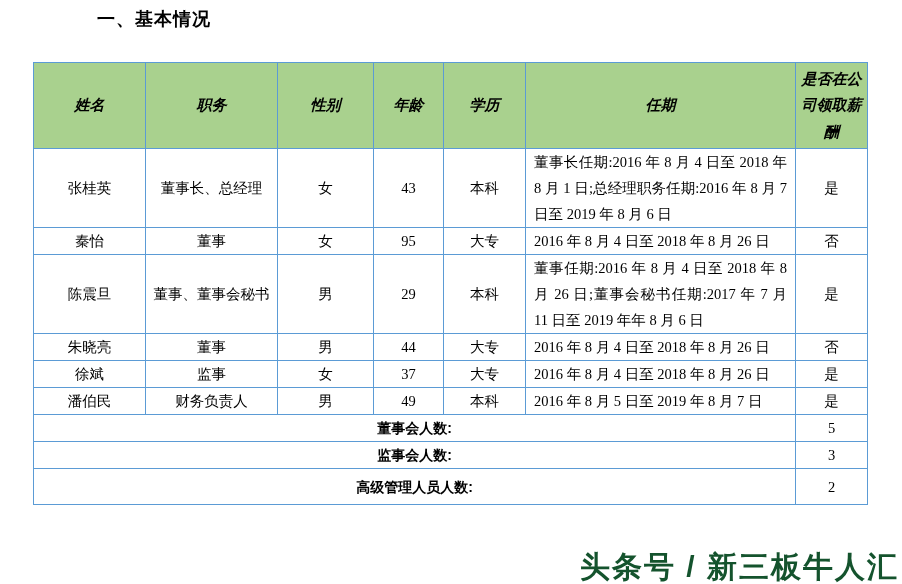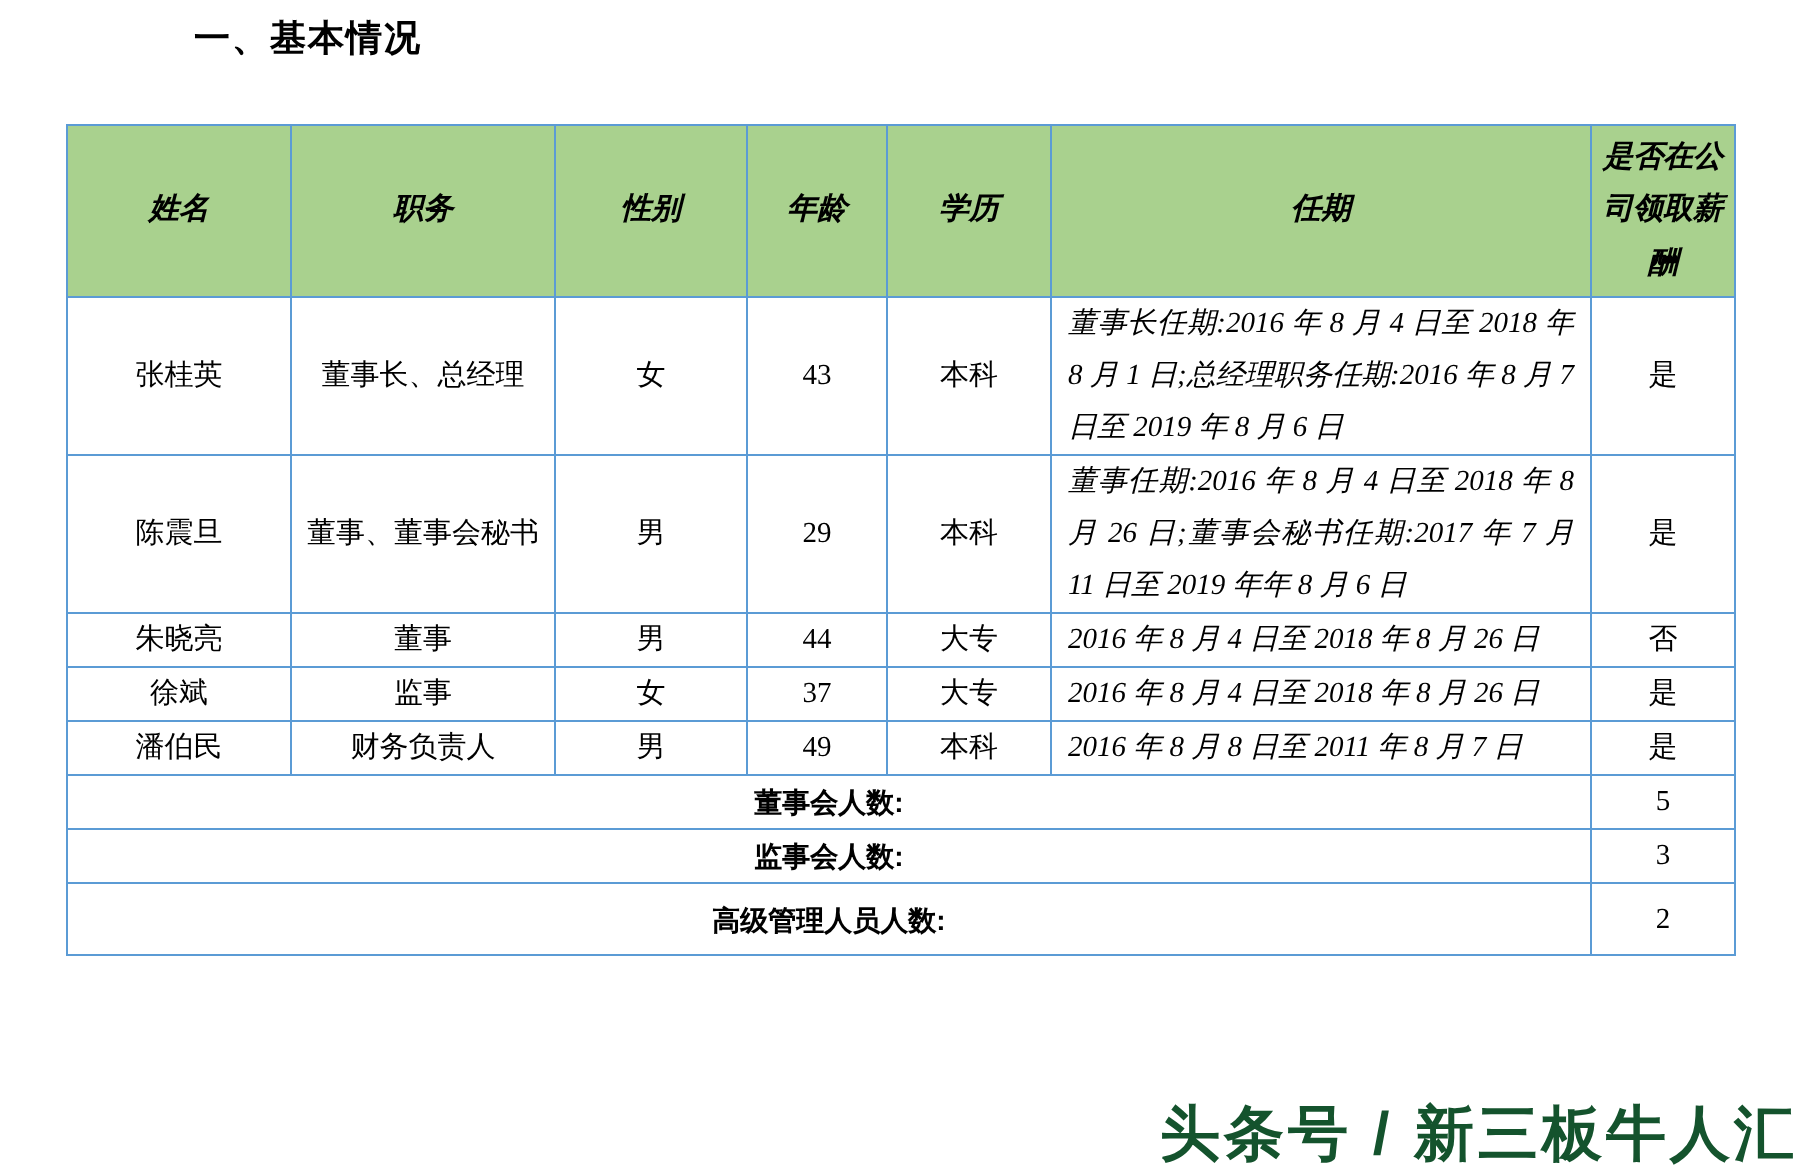--- a/index.html
+++ b/index.html
@@ -42,21 +42,20 @@
   }
   .personnel td {
     font-family: "Liberation Serif", "DejaVu Serif", serif;
     font-size: 14.5px;
     text-align: center;
     line-height: 26px;
   }
   .personnel td.term {
     text-align: justify;
     padding: 0 8px;
-    font-style: italic;
   }
   tr.h-header { height: 86px; }
   tr.h-tall   { height: 77px; }
   tr.h-norm   { height: 27px; }
   tr.h-last   { height: 36px; }
   td.sum-label {
     font-family: "Liberation Sans", sans-serif;
     font-weight: bold;
     font-size: 14px;
     text-align: center;
@@ -103,20 +102,29 @@
 
   <tr class="h-tall">
     <td>张桂英</td>
     <td>董事长、总经理</td>
     <td>女</td>
     <td>43</td>
     <td>本科</td>
     <td class="term">董事长任期:2016 年 8 月 4 日至 2018 年 8 月 1 日;总经理职务任期:2016 年 8 月 7 日至 2019 年 8 月 6 日</td>
     <td>是</td>
   </tr>
+  <tr class="h-norm">
+    <td>秦怡</td>
+    <td>董事</td>
+    <td>女</td>
+    <td>95</td>
+    <td>大专</td>
+    <td class="term">2016 年 8 月 4 日至 2018 年 8 月 26 日</td>
+    <td>否</td>
+  </tr>
   <tr class="h-tall">
     <td>陈震旦</td>
     <td>董事、董事会秘书</td>
     <td>男</td>
     <td>29</td>
     <td>本科</td>
     <td class="term">董事任期:2016 年 8 月 4 日至 2018 年 8 月 26 日;董事会秘书任期:2017 年 7 月 11 日至 2019 年年 8 月 6 日</td>
     <td>是</td>
   </tr>
   <tr class="h-norm">
@@ -136,21 +144,21 @@
     <td>大专</td>
     <td class="term">2016 年 8 月 4 日至 2018 年 8 月 26 日</td>
     <td>是</td>
   </tr>
   <tr class="h-norm">
     <td>潘伯民</td>
     <td>财务负责人</td>
     <td>男</td>
     <td>49</td>
     <td>本科</td>
-    <td class="term">2016 年 8 月 8 日至 2011 年 8 月 7 日</td>
+    <td class="term">2016 年 8 月 5 日至 2019 年 8 月 7 日</td>
     <td>是</td>
   </tr>
 
   <tr class="h-norm">
     <td class="sum-label" colspan="6">董事会人数:</td>
     <td>5</td>
   </tr>
   <tr class="h-norm">
     <td class="sum-label" colspan="6">监事会人数:</td>
     <td>3</td>

